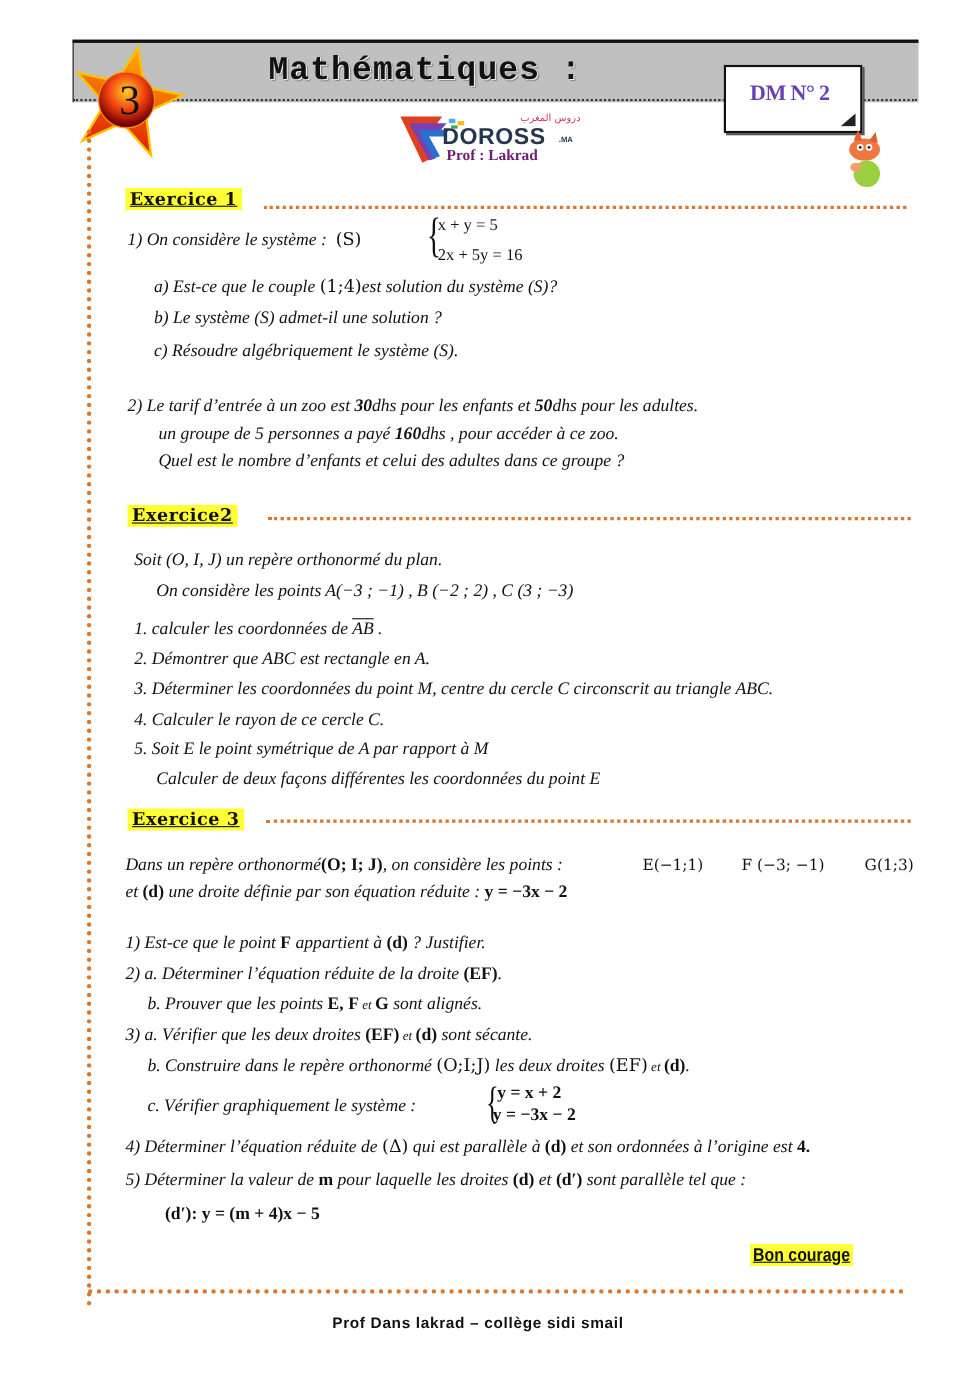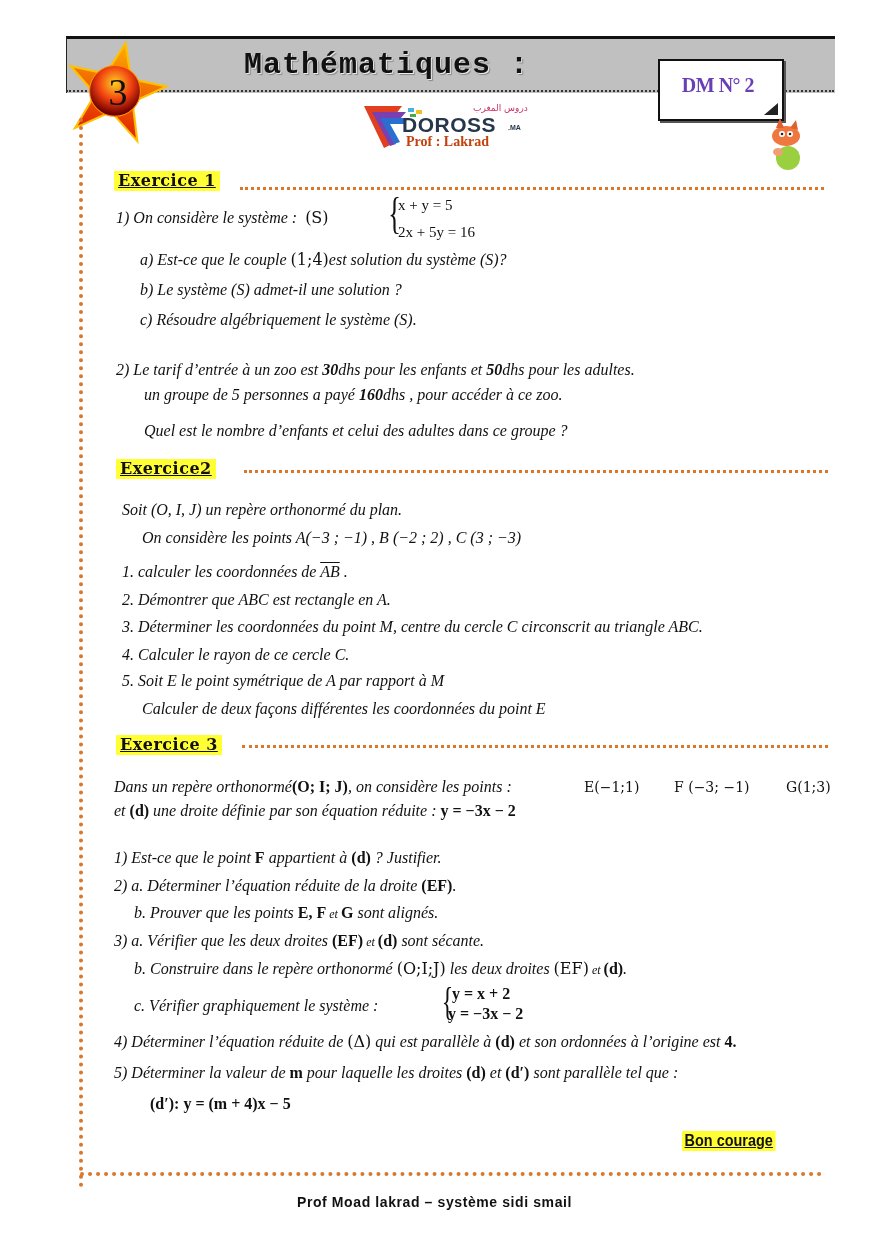--- a/index.html
+++ b/index.html
@@ -11,21 +11,21 @@
   .hdr-title{left:244px;top:48px;font-family:"Liberation Mono","DejaVu Sans Mono",monospace;font-weight:bold;font-size:30px;color:#111;text-shadow:1px 1px 0 #eee,2px 2px 1px #888;letter-spacing:1px;}
   .star{left:62px;top:40px;width:106px;height:106px;}
   .star-num{left:90px;top:70px;width:56px;text-align:center;font-family:"Liberation Serif",serif;font-size:38px;color:#111;}
   .dm-box{left:658px;top:59px;width:122px;height:58px;background:#fff;border:2px solid #111;box-shadow:2px 2px 0 #555;}
   .dm-text{left:668px;top:74px;width:100px;text-align:center;font-family:"Liberation Serif",serif;font-weight:bold;font-size:20px;color:#6a3fb5;letter-spacing:-0.5px;}
   .dm-fold{left:764px;top:103px;width:14px;height:12px;background:#222;clip-path:polygon(100% 0,0 100%,100% 100%);}
   .logo{left:362px;top:100px;width:200px;height:52px;}
   .logo-doross{left:402px;top:113px;font-family:"Liberation Sans",sans-serif;font-weight:bold;font-size:21px;color:#27364a;letter-spacing:0.5px;}
   .logo-ma{left:508px;top:124px;font-family:"Liberation Sans",sans-serif;font-size:7px;color:#27364a;font-weight:bold;}
   .logo-arabic{left:452px;top:103px;font-family:"DejaVu Sans",sans-serif;font-size:9px;color:#c36;margin-left:21px;}
-  .logo-prof{left:406px;top:134px;font-family:"Liberation Serif",serif;font-weight:bold;font-size:14px;color:#c2410c;}
+  .logo-prof{left:406px;top:134px;font-family:"Liberation Serif",serif;font-weight:bold;font-size:14px;color:#701a75;}
   .fox{left:762px;top:118px;width:50px;height:54px;}
   
   .left-border{left:79px;top:118px;width:0;height:1070px;border-left:4px dotted #d9772a;}
   .bottom-border{left:80px;top:1172px;width:742px;height:0;border-top:4px dotted #d9772a;}
   
   .ex-head{font-family:"DejaVu Serif",serif;font-weight:bold;font-size:16px;background:#ffff33;text-decoration:underline;padding:0 4px;letter-spacing:0.5px;line-height:20px;}
   .ex-line{height:0;border-top:3px dotted #d9772a;}
   .t{font-family:"Liberation Serif",serif;font-style:italic;font-size:16px;white-space:nowrap;line-height:20px;}
   .m{font-style:normal;font-family:"DejaVu Serif",serif;}
   .b{font-weight:bold;font-style:normal;}
@@ -109,21 +109,21 @@
 </div>
 <div class="abs t" style="left:140px;top:280px;">b)  Le système (S) admet-il une solution ?</div>
 <div class="abs t" style="left:140px;top:310px;">c)  Résoudre algébriquement le système (S).</div>
 
 <div class="abs t" style="left:116px;top:360px;">
   <span>2)  Le tarif d’entrée à un zoo est </span><b>30</b><span>dhs pour les enfants et </span><b>50</b><span>dhs pour les adultes.</span>
 </div>
 <div class="abs t" style="left:144px;top:385px;">
   <span>un groupe de 5 personnes  a  payé  </span><b>160</b><span>dhs , pour accéder à ce zoo.</span>
 </div>
-<div class="abs t" style="left:144px;top:410px;margin-top:11px;">Quel est le nombre d’enfants et celui des adultes dans ce groupe ?</div>
+<div class="abs t" style="left:144px;top:410px;">Quel est le nombre d’enfants et celui des adultes dans ce groupe ?</div>
 
 <div class="abs ex-head" style="left:116px;top:459px;">Exercice2</div>
 <div class="abs ex-line" style="left:244px;top:470px;width:584px;"></div>
 
 <div class="abs t" style="left:122px;top:500px;">Soit (O, I, J) un repère orthonormé du plan.</div>
 <div class="abs t" style="left:142px;top:528px;">On considère les points A(−3 ; −1) , B (−2 ; 2) , C (3 ; −3)</div>
 
 <div class="abs t" style="left:122px;top:562px;">
   <span>1.</span><span> calculer les coordonnées de </span><span style="text-decoration:overline;">AB</span><span> .</span>
 </div>
@@ -177,13 +177,13 @@
 
 <div class="abs t" style="left:114px;top:1032px;">
   <span>4)</span><span> Déterminer l’équation réduite de </span><span class="m">(Δ)</span><span> qui est parallèle à </span><span class="b">(d)</span><span> et son ordonnées à l’origine est </span><span class="b">4.</span>
 </div>
 <div class="abs t" style="left:114px;top:1063px;">
   <span>5)</span><span> Déterminer la valeur de </span><span class="b">m</span><span> pour laquelle les droites </span><span class="b">(d)</span><span> et </span><span class="b">(d′)</span><span> sont parallèle tel que :</span>
 </div>
 <div class="abs t b" style="left:150px;top:1094px;">(d′): y = (m + 4)x − 5</div>
 
 <div class="abs bon">Bon courage</div>
-<div class="abs footer">Prof Moad lakrad – système sidi smail</div>
+<div class="abs footer">Prof Dans lakrad – collège sidi smail</div>
 
 </body></html>

